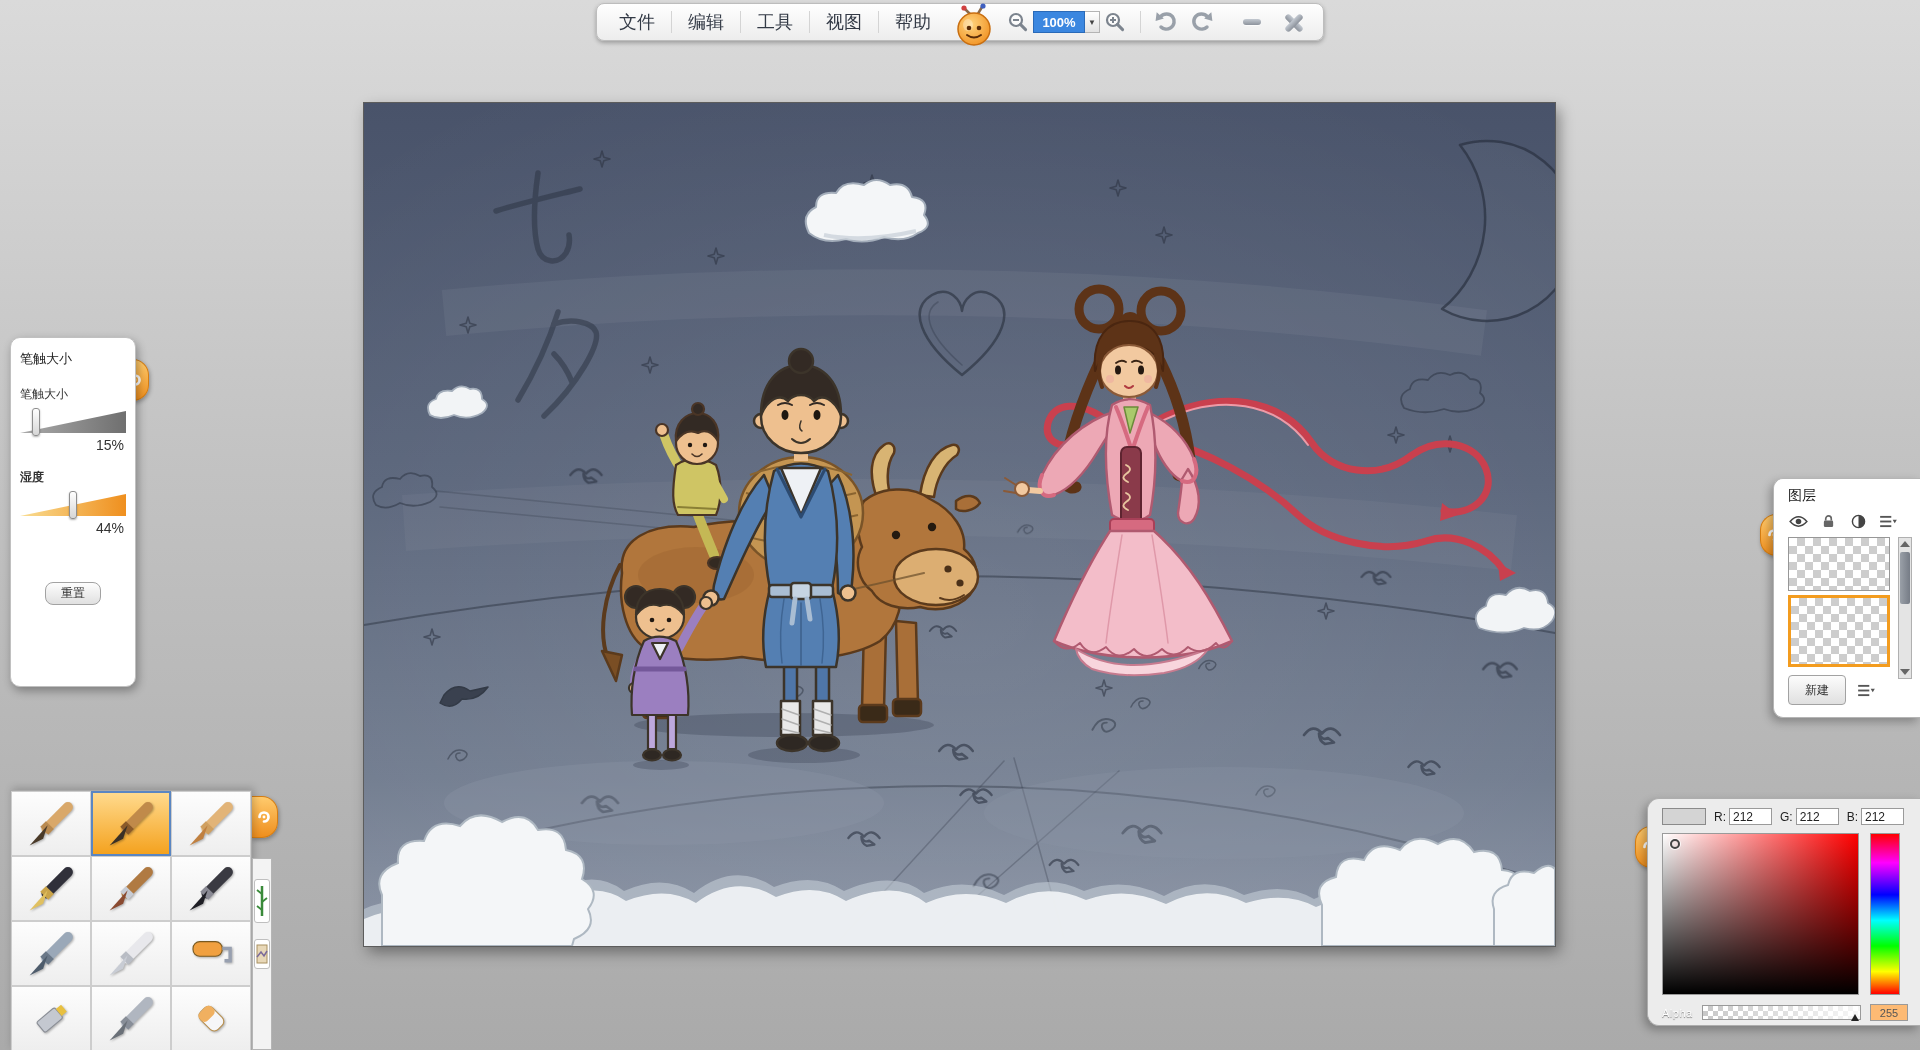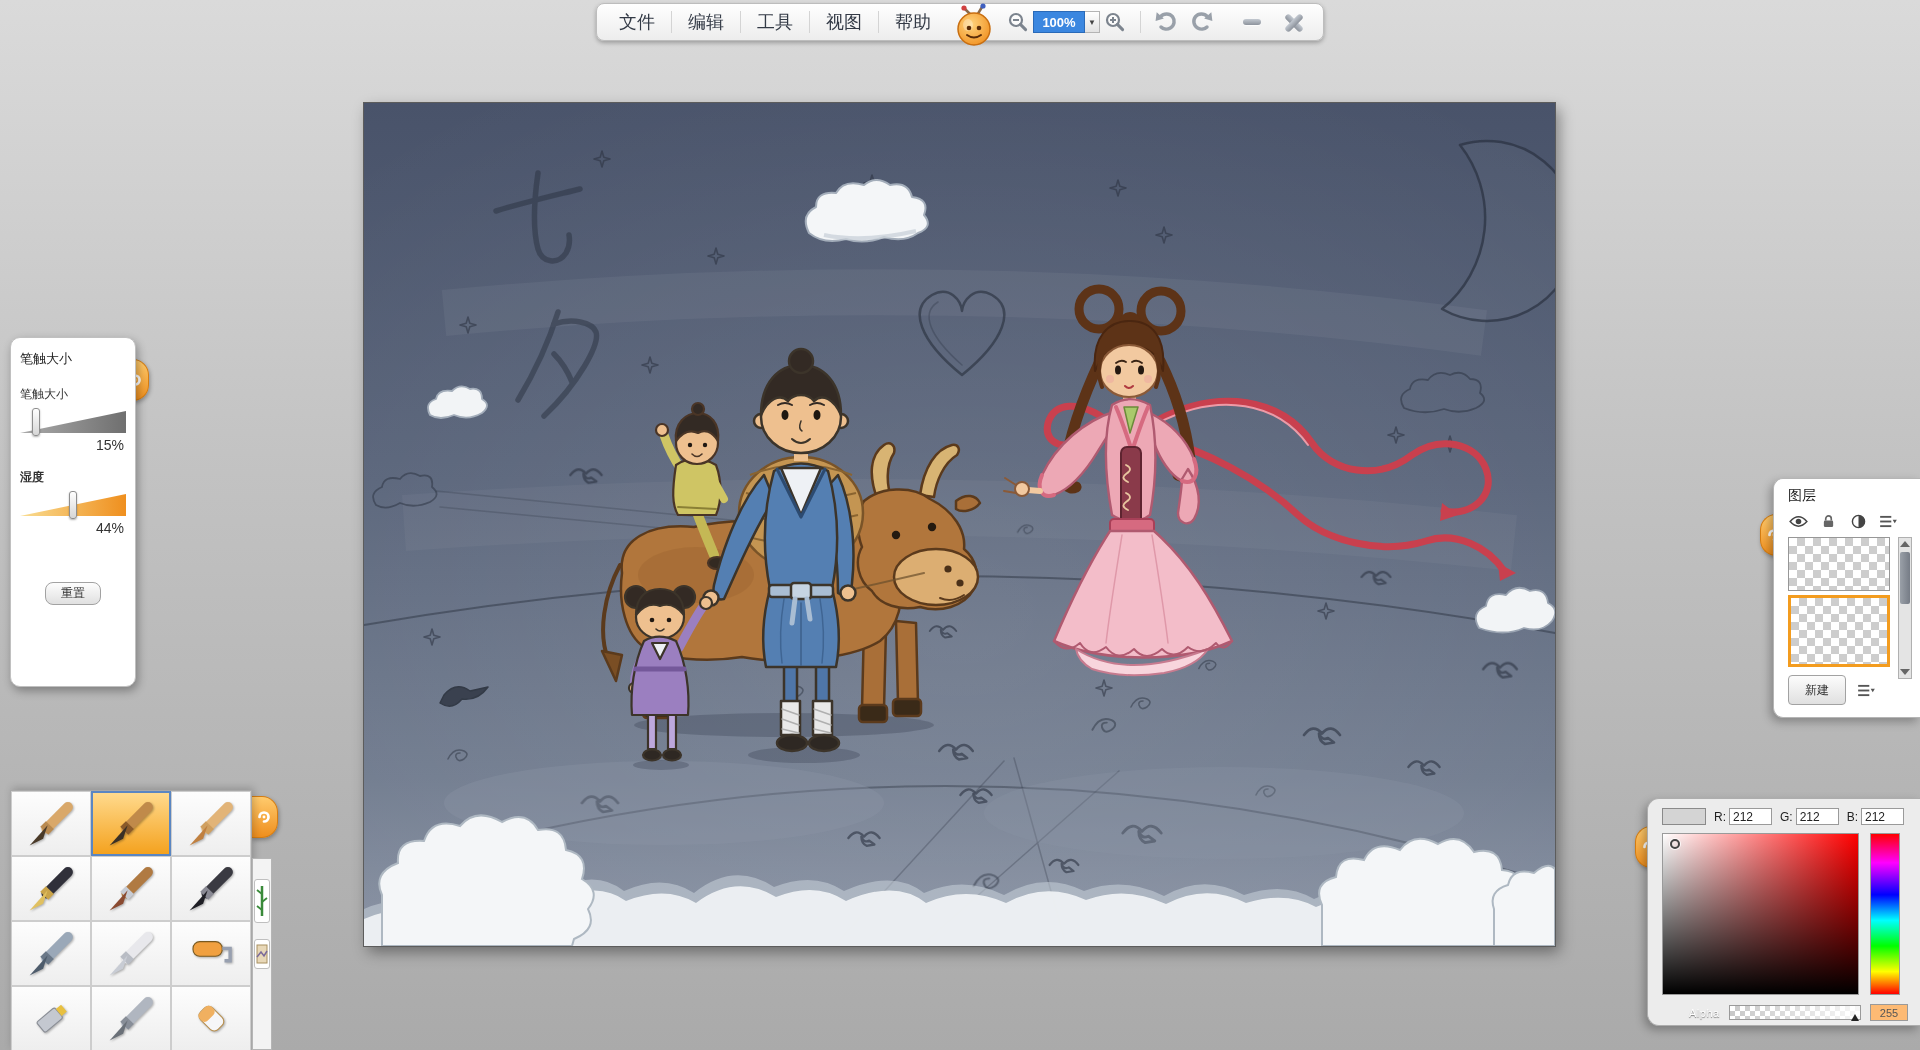--- a/index.html
+++ b/index.html
@@ -74,21 +74,21 @@
 .color-panel{position:absolute;left:1647px;top:798px;width:273px;height:228px;background:#ececec;border:1px solid #adadad;border-right:none;border-radius:12px 0 0 12px;box-shadow:-3px 4px 10px rgba(0,0,0,.28);padding:9px 12px 8px 14px;z-index:12;}
 .cp-row{display:flex;align-items:center;}
 .cp-swatch{width:44px;height:17px;border:1px solid #8a8a8a;}
 .cp-label{font-size:12px;color:#222;margin-left:8px;margin-right:3px;}
 .cp-input{width:43px;height:17px;font-size:12px;border:1px solid #9a9a9a;background:#fff;padding:0 3px;outline:none;color:#222;}
 .cp-main{display:flex;margin-top:8px;gap:11px;}
 .sv-box{position:relative;width:197px;height:162px;border:1px solid #9a9a9a;background:linear-gradient(to bottom,rgba(0,0,0,0) 0%,#000 100%),linear-gradient(to right,#fff 0%,#f00 100%);}
 .sv-cursor{position:absolute;left:7px;top:5px;width:10px;height:10px;border:2px solid #444;border-radius:50%;box-shadow:0 0 0 1px rgba(255,255,255,.8);}
 .hue-bar{width:30px;height:162px;border:1px solid #9a9a9a;background:linear-gradient(#ff0000 0%,#ff00ff 18%,#0000ff 38%,#00ffff 54%,#00ff00 70%,#ffff00 86%,#ff0000 100%);}
 .alpha-row{display:flex;align-items:center;margin-top:9px;gap:9px;}
-.alpha-label{font-size:11px;color:#fff;text-shadow:0 1px 1px #7a7a7a;letter-spacing:.5px;margin-left:27px;}
+.alpha-label{font-size:11px;color:#fff;text-shadow:0 1px 1px #7a7a7a;letter-spacing:.5px;}
 .alpha-slider{position:relative;flex:1;height:15px;border:1px solid #9a9a9a;overflow:visible;}
 .alpha-grad{position:absolute;inset:0;background:linear-gradient(to right,rgba(255,255,255,0),rgba(255,255,255,.85));}
 .alpha-marker{position:absolute;right:1px;bottom:-2px;width:0;height:0;border-left:4px solid transparent;border-right:4px solid transparent;border-bottom:7px solid #222;}
 .alpha-input{width:38px;height:17px;background:#fdba74;border:1px solid #9a9a9a;font-size:11px;text-align:center;color:#555;outline:none;}
 </style>
 </head>
 <body>
 
 <div class="toolbar">
   <div class="menu-item">文件</div>

